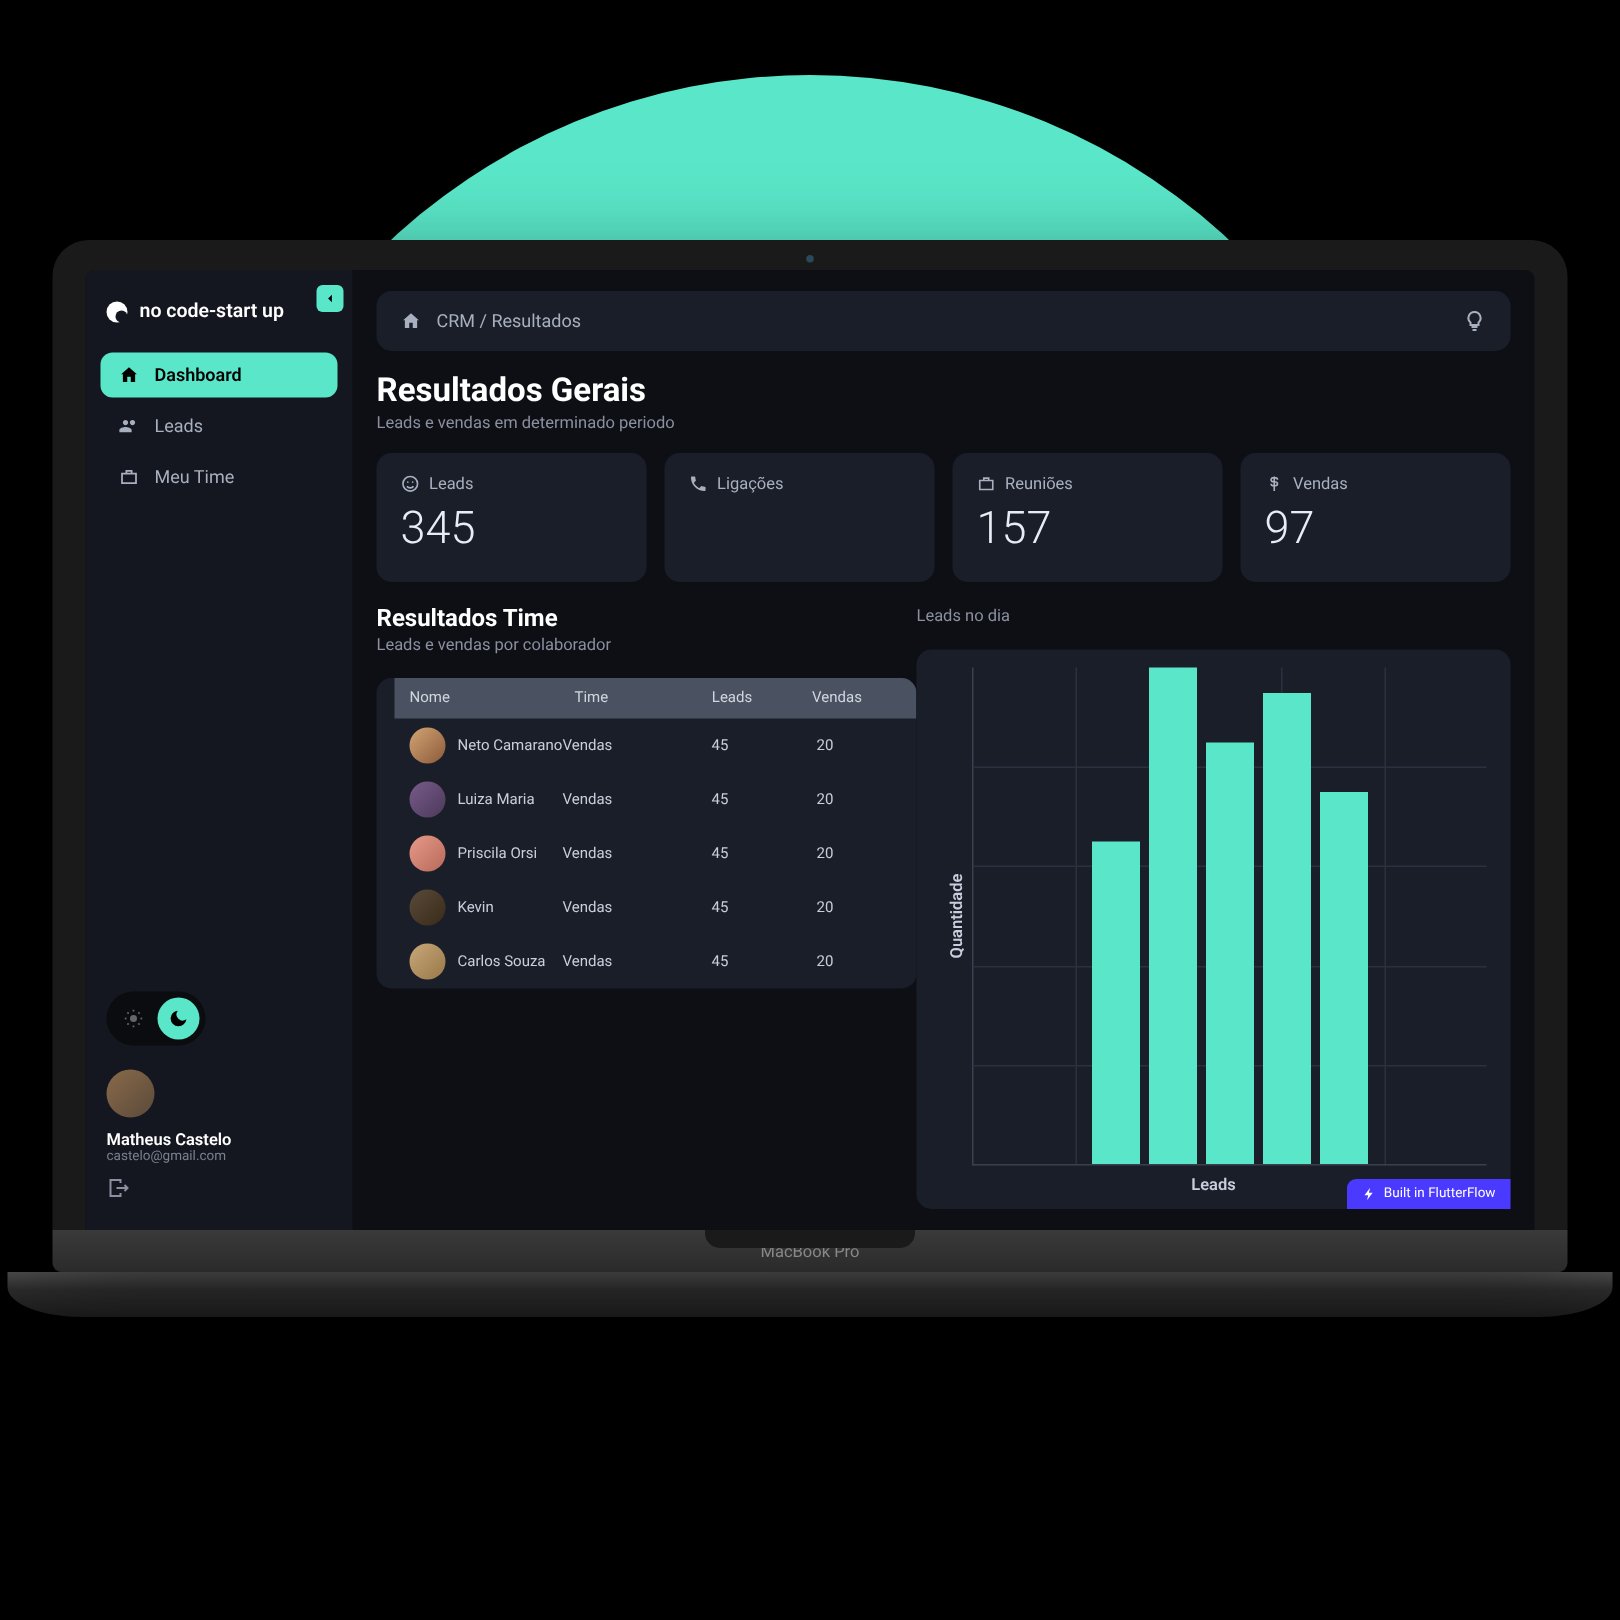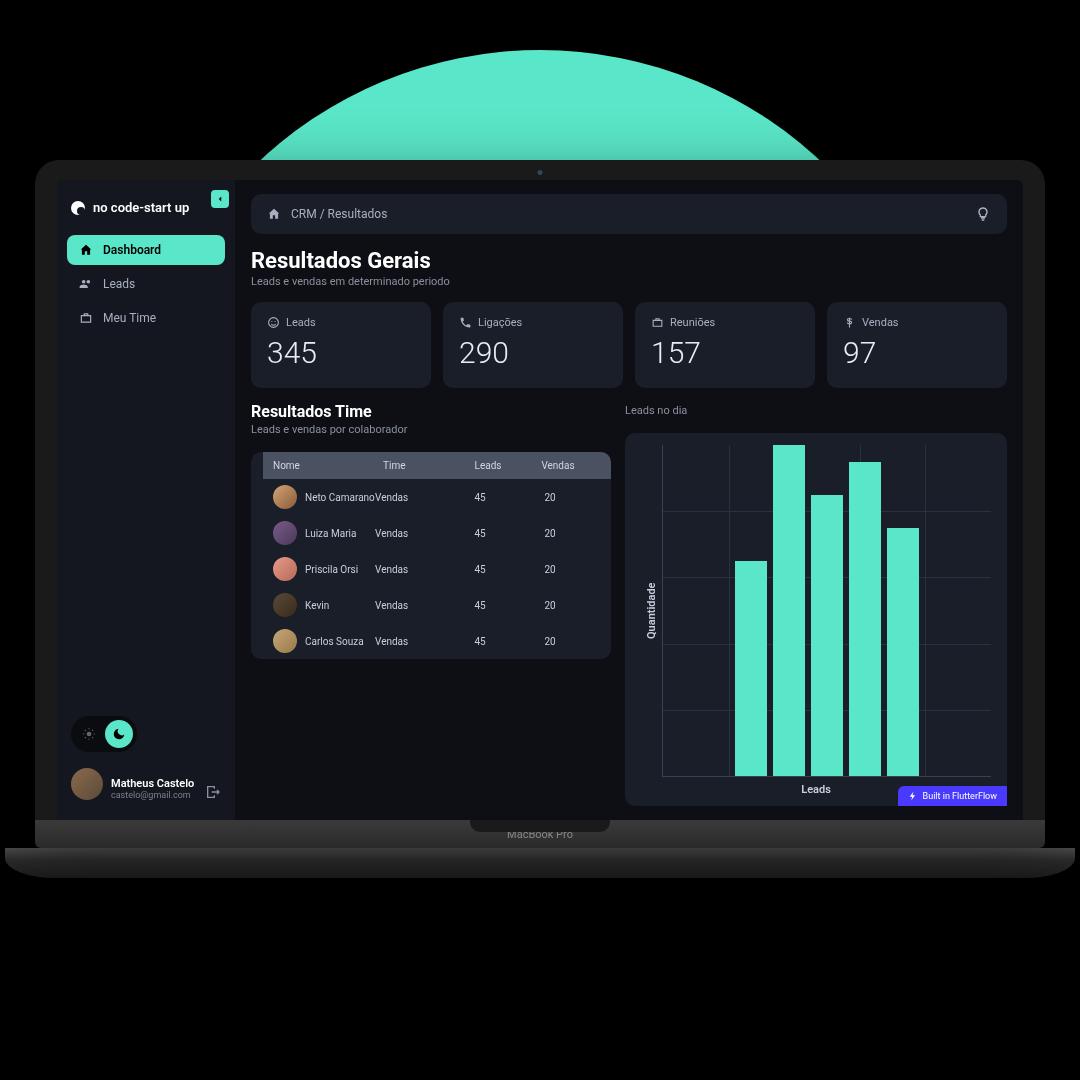--- a/index.html
+++ b/index.html
@@ -19,40 +19,40 @@
 .logo-icon { width:14px; height:14px; border-radius:50%; background:#fff; position:relative; }
 .logo-icon::after { content:''; position:absolute; width:8px; height:8px; border-radius:50%; background:#14171f; right:0; bottom:0; }
 .nav-item { display:flex; align-items:center; gap:10px; padding:8px 12px; border-radius:8px; color:#a8b0c0; font-size:12px; cursor:pointer; margin-bottom:4px; }
 .nav-item.active { background:#5ae6c8; color:#000; font-weight:600; }
 .nav-item svg { width:14px; height:14px; flex-shrink:0; }
 
 .sidebar-bottom { margin-top:auto; }
 .theme-toggle { display:inline-flex; align-items:center; background:#0a0c10; border-radius:20px; padding:4px; gap:2px; margin:10px 4px; }
 .theme-opt { width:28px; height:28px; border-radius:50%; display:flex; align-items:center; justify-content:center; cursor:pointer; color:#666; }
 .theme-opt.active { background:#5ae6c8; color:#000; }
-.user-row { display:flex; align-items:flex-end; gap:8px; padding:6px 4px; }
+.user-row { display:flex; align-items:flex-start; gap:8px; padding:6px 4px;flex-direction:column; }
 .avatar { width:32px; height:32px; border-radius:50%; background:linear-gradient(135deg,#8a6a4a,#5a4a3a); flex-shrink:0; }
 .user-info { flex:1; min-width:0; }
 .user-name { color:#fff; font-size:11px; font-weight:600; white-space:nowrap; }
 .user-email { color:#7a8090; font-size:9px; white-space:nowrap; }
 .logout-icon { color:#8a90a0; cursor:pointer; }
 
 .main { flex:1; padding:14px 16px; overflow:hidden; display:flex; flex-direction:column; gap:14px; }
 .topbar { background:#1a1e28; border-radius:10px; padding:12px 16px; display:flex; align-items:center; gap:10px; color:#a8b0c0; font-size:12px; }
 .topbar .spacer { flex:1; }
 .section-title { color:#fff; font-size:22px; font-weight:700; }
 .section-sub { color:#8a90a0; font-size:11px; margin-top:2px; }
 
 .stats-row { display:flex; gap:12px; }
 .stat-card { flex:1; background:#1a1e28; border-radius:10px; padding:14px 16px 18px; }
 .stat-label { display:flex; align-items:center; gap:6px; color:#a8b0c0; font-size:11px; margin-bottom:6px; }
 .stat-label svg { width:13px; height:13px; }
 .stat-value { color:#e8ecf4; font-size:30px; font-weight:300; }
 
-.lower-row { display:flex; gap:14px; flex:1; min-height:0; }
+.lower-row { display:flex; flex:1; min-height:0; }
 .panel-head { padding-bottom:8px; }
 .lower-row > div:first-child { flex:0 0 auto; }
 
 .table-wrap { background:#1a1e28; border-radius:10px; overflow:hidden; margin-top:8px;padding-left:12px; }
 .thead { display:flex; background:#4a5160; color:#d0d6e0; font-size:10px; padding:8px 10px; }
 .th-nome { width:110px; }
 .th-time { width:70px; }
 .th-leads { width:70px; text-align:center; }
 .th-vendas { width:70px; text-align:center; }
 .trow { display:flex; align-items:center; padding:6px 10px; color:#c8cedC; font-size:10px; }
@@ -184,21 +184,20 @@
               </div>
             <div class="stat-value">345</div>
           </div>
           <div class="stat-card">
             <div class="stat-label">
                 <svg viewBox="0 0 24 24">
                   <path fill="currentColor" d="M6.6 10.8c1.4 2.8 3.8 5.2 6.6 6.6l2.2-2.2c.3-.3.7-.4 1-.2 1.2.4 2.4.6 3.6.6.6 0 1 .4 1 1V20c0 .6-.4 1-1 1C10.6 21 3 13.4 3 4c0-.6.4-1 1-1h3.4c.6 0 1 .4 1 1 0 1.2.2 2.4.6 3.6.1.3 0 .7-.2 1l-2.2 2.2z"></path>
                 </svg>
                 <span>Ligações</span>
               </div>
-            <div class="stat-value">290</div>
           </div>
           <div class="stat-card">
             <div class="stat-label">
                 <svg viewBox="0 0 24 24">
                   <path fill="none" stroke="currentColor" stroke-width="2" d="M4 8h16v11H4z M9 8V5h6v3"></path>
                 </svg>
                 <span>Reuniões</span>
               </div>
             <div class="stat-value">157</div>
           </div>

